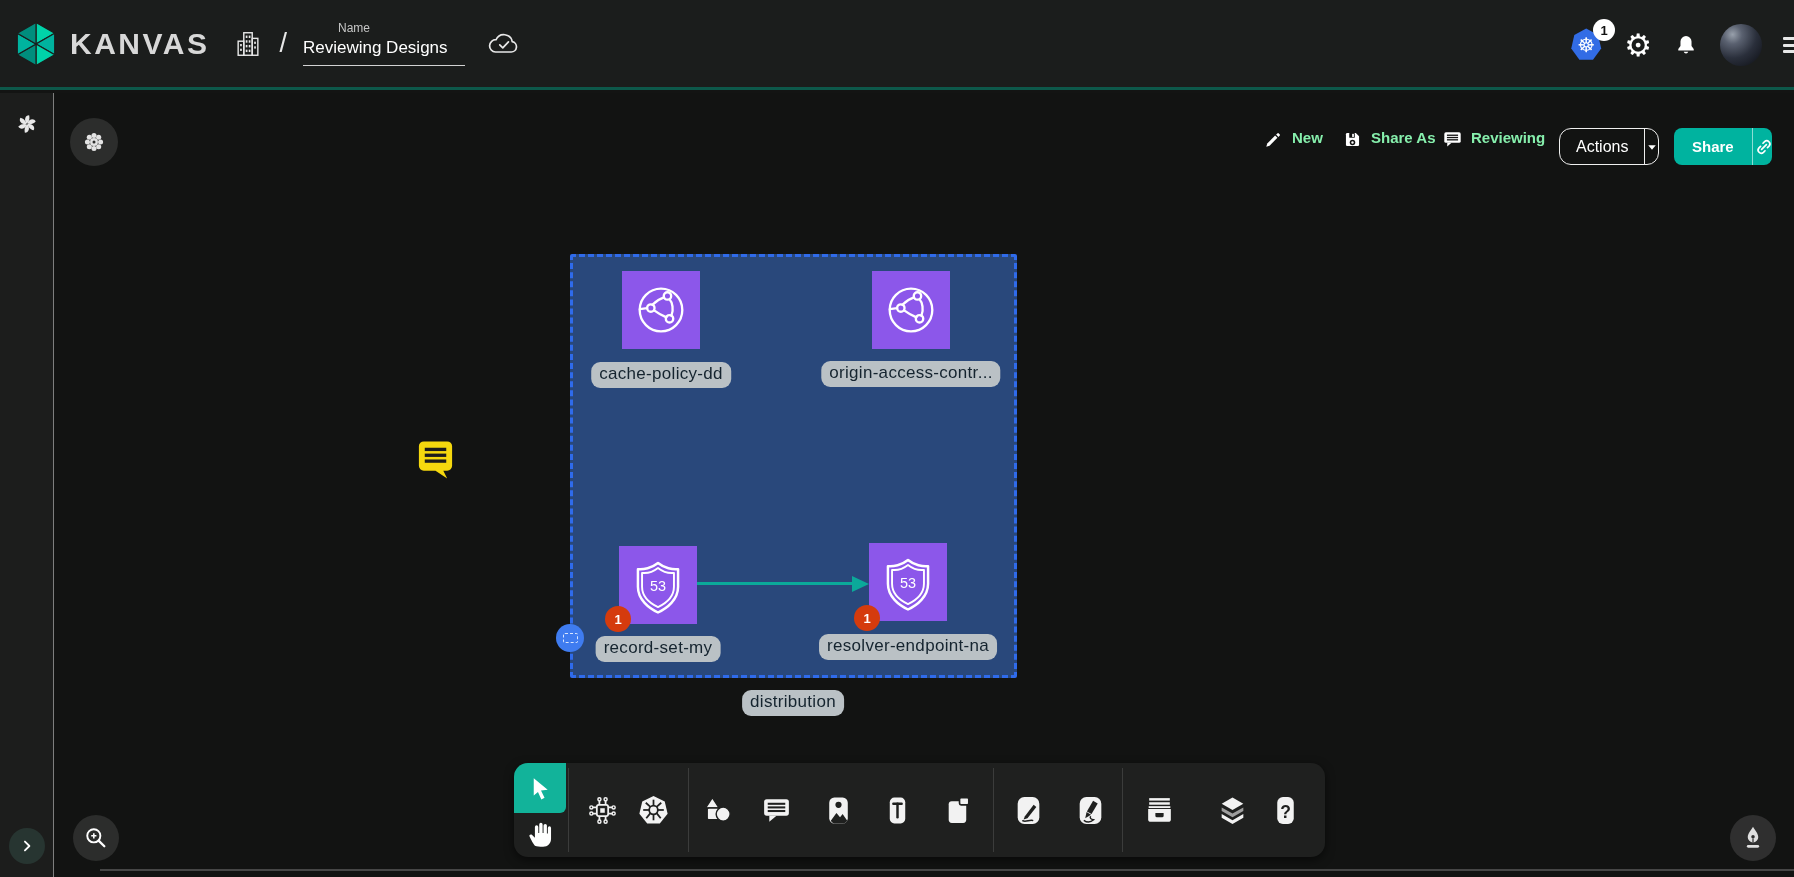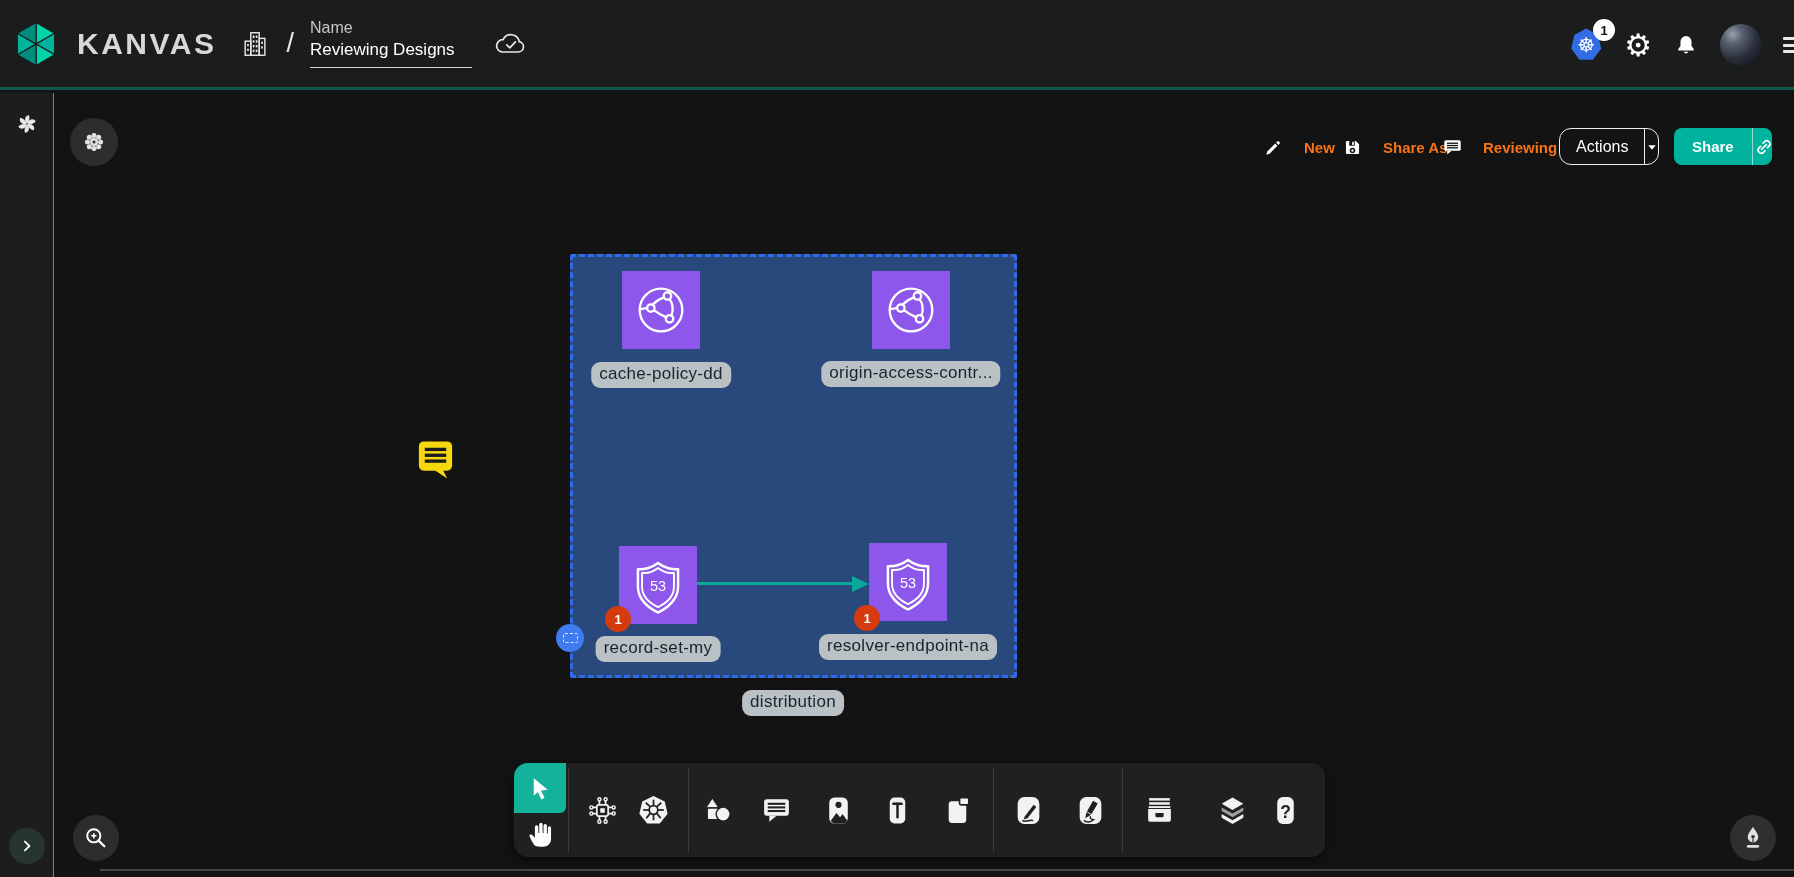--- a/index.html
+++ b/index.html
@@ -5,25 +5,25 @@
   * { margin:0; padding:0; box-sizing:border-box; }
   body { background:#000; font-family:"Liberation Sans", sans-serif; }
   .app { position:relative; width:1794px; height:877px; background:#131413; overflow:hidden;
          font-family:"Liberation Sans", sans-serif; color:#fff; }
 
   
   .header { position:absolute; top:0; left:0; right:0; height:90px; background:#1b1d1c;
             border-bottom:3px solid #0d584a; display:flex; align-items:center; z-index:20; }
   .hleft { display:flex; align-items:center; padding-left:12px; }
   .logo-hex { width:48px; height:48px; }
-  .brand-text { margin-left:17px; font-size:30px; font-weight:700; letter-spacing:2.5px; color:#d8d8d8; }
+  .brand-text { margin-left:10px; font-size:30px; font-weight:700; letter-spacing:2.5px; color:#d8d8d8; }
   .org-btn { margin-left:24px; background:none; border:none; cursor:pointer; display:flex; }
   .slash { margin:0 16px; font-size:27px; font-weight:300; color:#e8e8e8; }
   .name-field { width:162px; }
-  .name-field label { display:block; font-size:16px; color:#c6c6c6; margin-bottom:3px; }
+  .name-field label { display:block; font-size:12px; color:#c6c6c6; margin-bottom:3px;margin-left:35px; }
   .name-field input { width:100%; background:transparent; border:none; border-bottom:1px solid #d2d2d2;
                       font-size:17px; color:#fff; padding:0 0 7px; outline:none; font-family:inherit; }
   .cloud { margin-left:22px; display:flex; }
 
   .tabs { position:absolute; left:893px; bottom:0; display:flex; align-items:flex-end; gap:8px; }
   .tab { height:31px; padding:0 15px; display:flex; align-items:center; gap:9px; font-size:16px;
          color:#e2e2e2; border-radius:7px 7px 0 0; cursor:pointer; }
   .tab.active { background:#2b5148; color:#fff; }
   .tab svg { width:20px; height:20px; }
   .tab .person-svg { width:24px; height:24px; }
@@ -50,22 +50,22 @@
                      width:22px; height:22px; cursor:pointer; }
   .expand-btn { position:absolute; bottom:13px; left:50%; transform:translateX(-50%); width:36px; height:36px;
                 border-radius:50%; background:#273531; border:none; cursor:pointer;
                 display:flex; align-items:center; justify-content:center; }
 
   
   .canvas { position:absolute; top:93px; left:55px; right:0; bottom:0; background:#121312; }
   .canvas::after { content:""; position:absolute; left:45px; right:0; top:776px; height:2px; background:#464646; }
 
   
-  .act { position:absolute; top:36px; height:36px; display:flex; align-items:center; gap:20px;
-         font-size:15px; font-weight:bold; color:#f97316; cursor:pointer; }
+  .act { position:absolute; top:36px; height:36px; display:flex; align-items:flex-start; gap:8px;
+         font-size:15px; font-weight:bold; color:#86efac; cursor:pointer; }
   .act svg { width:21px; height:21px; }
   .actions-btn { position:absolute; top:35px; height:37px; display:flex; align-items:center;
                  border:1px solid #efefef; border-radius:12px; cursor:pointer; }
   .actions-btn .lbl { padding:0 16px; font-size:16px; color:#fff; }
   .actions-btn .caret { width:33px; align-self:stretch; border-left:1px solid #efefef;
                         display:flex; align-items:center; justify-content:center; }
   .share-btn { position:absolute; top:35px; height:37px; background:#00B39F; border-radius:8px;
                display:flex; align-items:center; color:#fff; font-weight:bold; cursor:pointer; }
   .share-btn .lbl { padding:0 18px; font-size:15px; }
   .share-btn .lnk { width:39px; align-self:stretch; border-left:1px solid rgba(255,255,255,.55);

